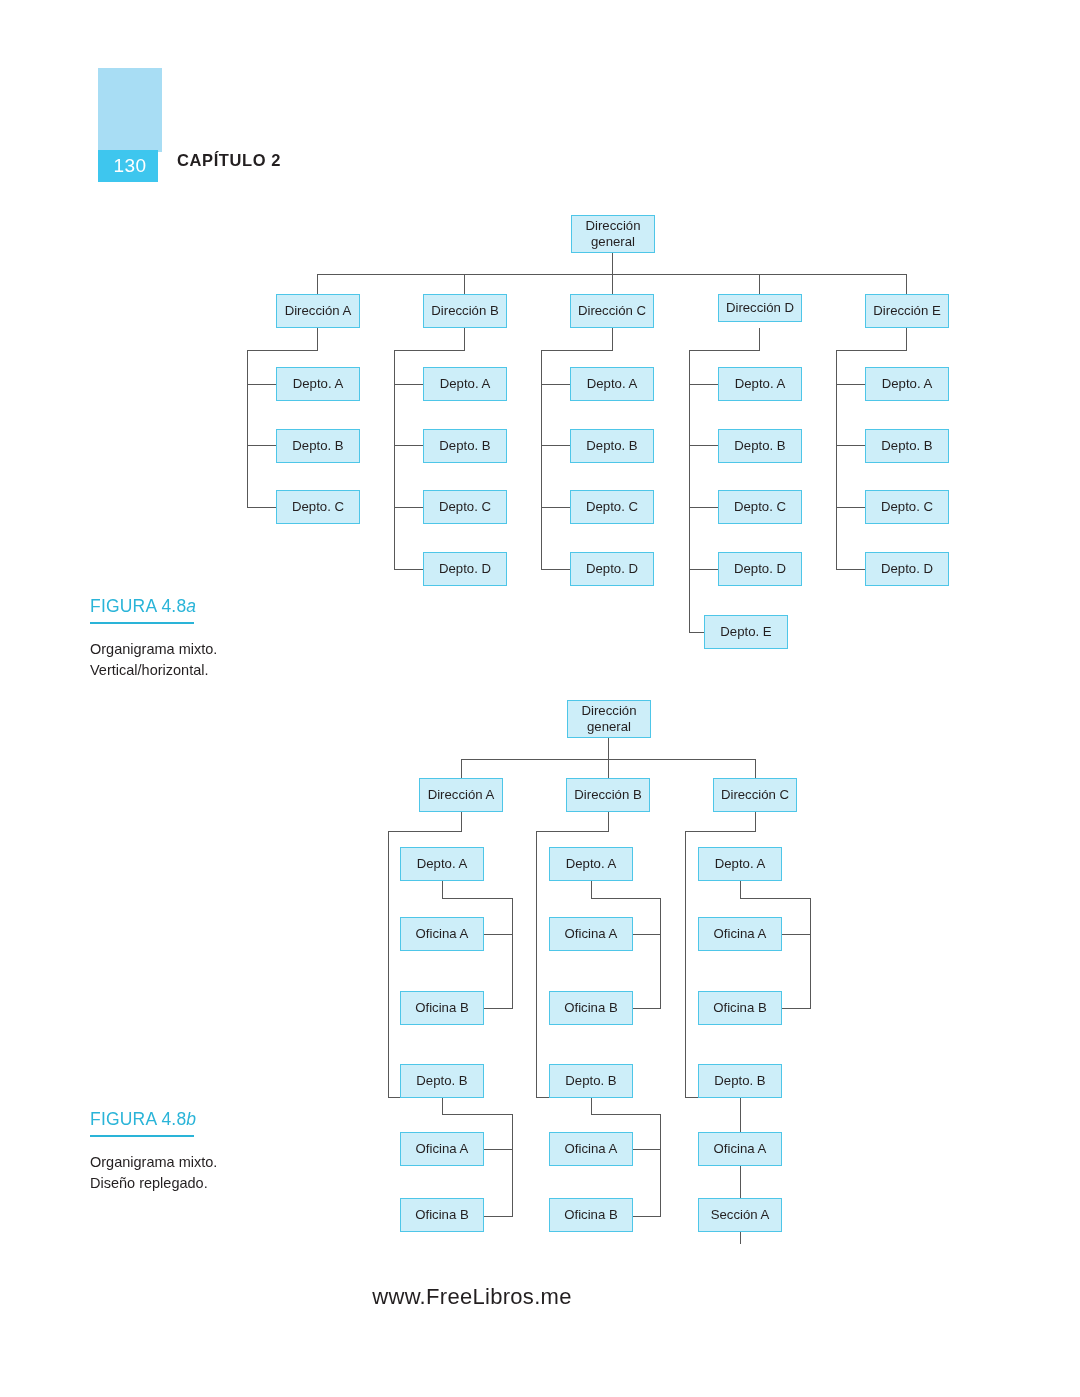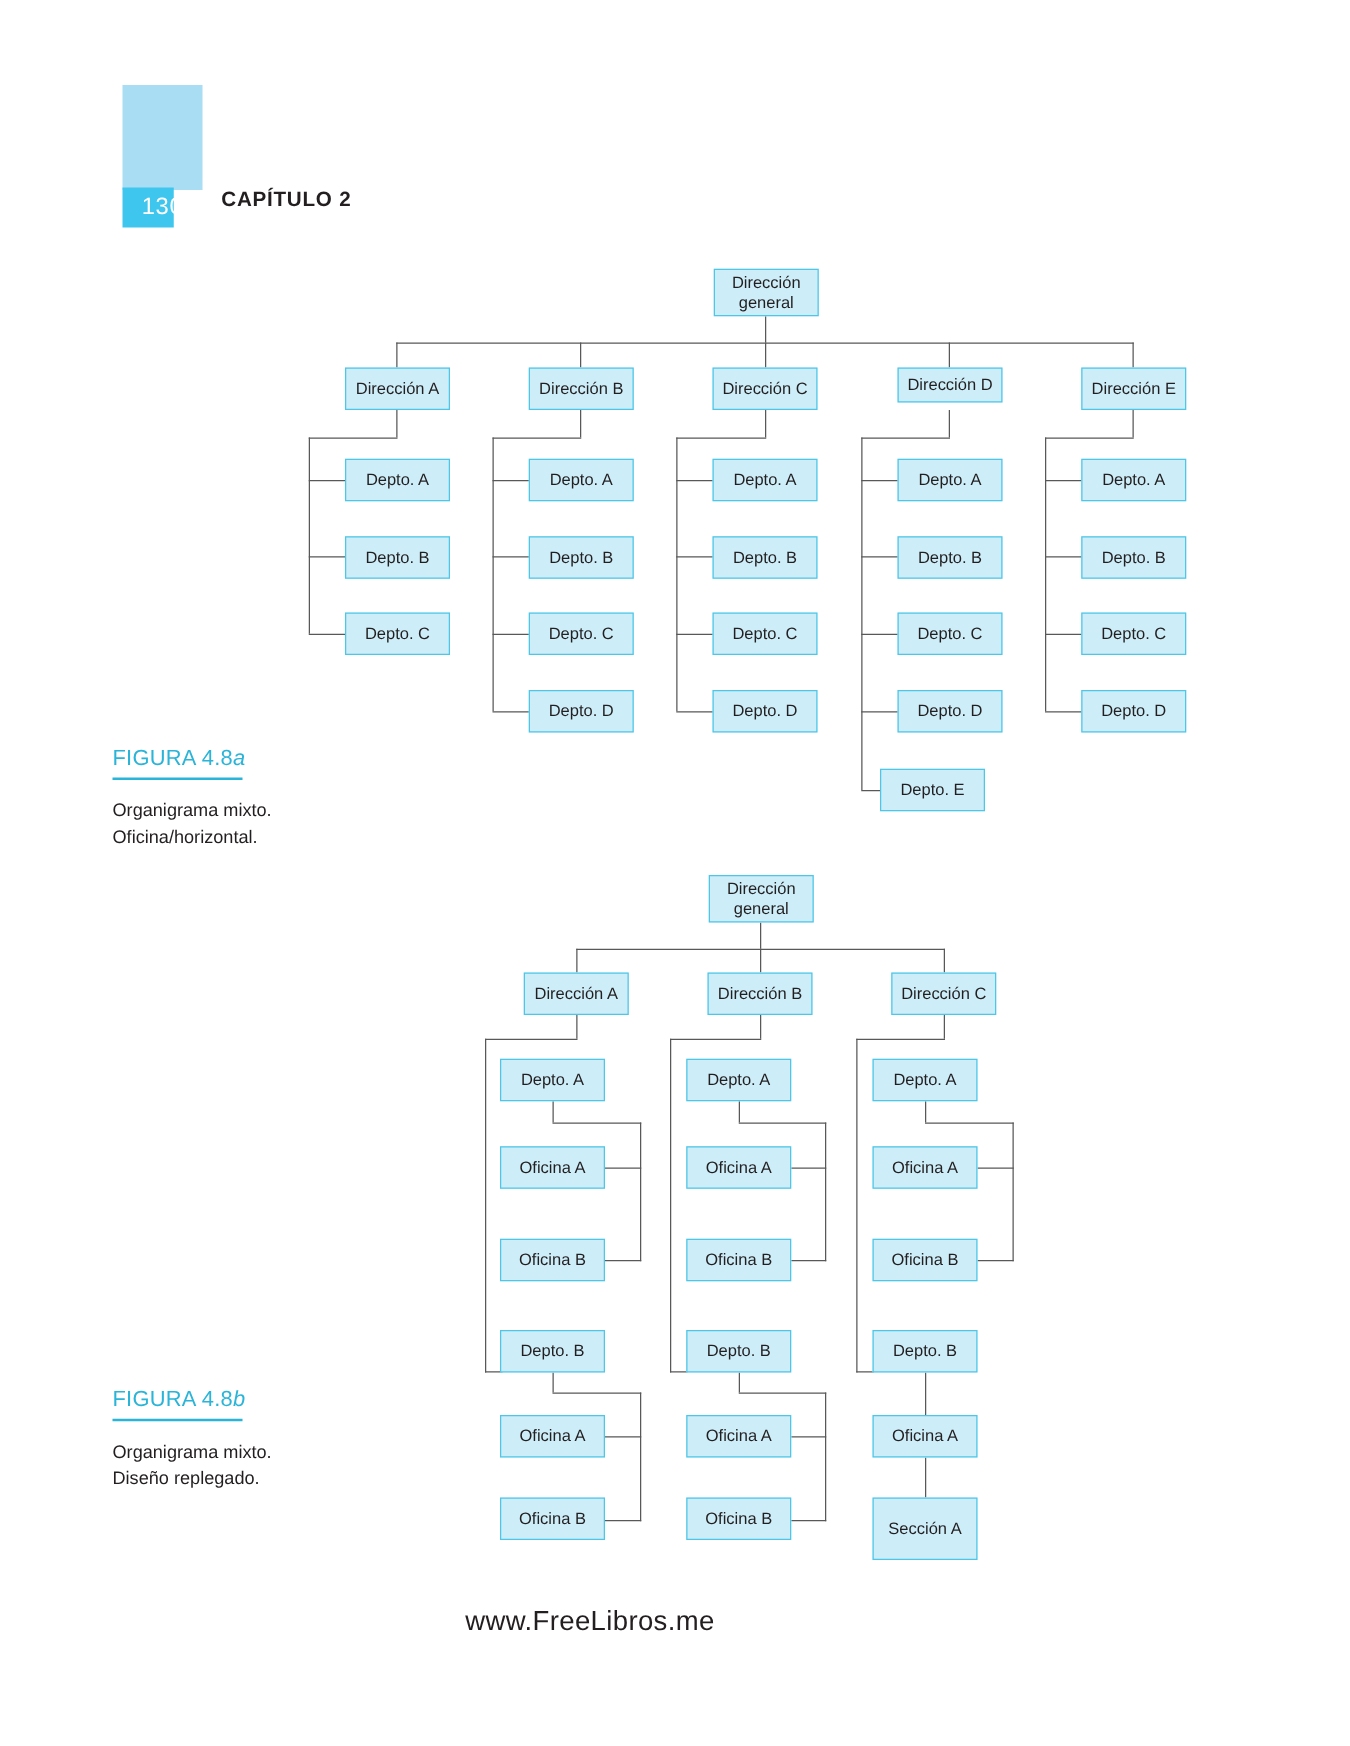--- a/index.html
+++ b/index.html
@@ -5,21 +5,21 @@
   html,body{margin:0;padding:0;}
   body{
     width:1080px;height:1397px;background:#ffffff;
     font-family:"Liberation Sans", sans-serif;
     color:#231f20; position:relative; overflow:hidden;
   }
   .page{position:absolute;left:0;top:0;width:1080px;height:1397px;}
 
   
   .hdr-tab{position:absolute;left:98px;top:68px;width:64px;height:84px;background:#a8ddf4;}
-  .hdr-num{position:absolute;left:98px;top:150px;width:41px;height:32px;background:#3ec6ee;}
+  .hdr-num{position:absolute;left:98px;top:150px;width:60px;height:32px;background:#3ec6ee;}
   .hdr-num span{
     display:block;width:64px;height:32px;line-height:32px;text-align:center;
     color:#ffffff;font-size:19px;letter-spacing:.5px;
   }
   .hdr-title{
     position:absolute;left:177px;top:151px;
     font-size:16.5px;font-weight:bold;letter-spacing:.6px;color:#231f20;
   }
 
   
@@ -148,21 +148,21 @@
     <div class="node" style="left:865px;top:552px;width:84px;height:34px;">Depto. D</div>
   </div>
 
   <div class="figcap" style="left:90px;top:596px;">
     <div class="fignum">
       <span>FIGURA 4.8</span><i>a</i>
     </div>
     <div class="rule"></div>
     <div class="captext">
       <div>Organigrama mixto.</div>
-      <div>Oficina/horizontal.</div>
+      <div>Vertical/horizontal.</div>
     </div>
   </div>
 
   <div class="diagram">
 
     <div class="node two-line" style="left:567px;top:700px;width:84px;height:38px;flex-direction:column;">
       <span>Dirección</span>
       <span>general</span>
     </div>
     <div class="ln v" style="left:608px;top:738px;height:21px;"></div>
@@ -235,21 +235,21 @@
     <div class="ln h" style="left:782px;top:934px;width:29px;"></div>
     <div class="ln h" style="left:782px;top:1008px;width:29px;"></div>
     <div class="node" style="left:698px;top:917px;width:84px;height:34px;">Oficina A</div>
     <div class="node" style="left:698px;top:991px;width:84px;height:34px;">Oficina B</div>
 
     <div class="node" style="left:698px;top:1064px;width:84px;height:34px;">Depto. B</div>
 
     <div class="ln v" style="left:740px;top:1098px;height:34px;"></div>
     <div class="node" style="left:698px;top:1132px;width:84px;height:34px;">Oficina A</div>
     <div class="ln v" style="left:740px;top:1166px;height:32px;"></div>
-    <div class="node" style="left:698px;top:1198px;width:84px;height:50px;">Sección A</div>
+    <div class="node" style="left:698px;top:1198px;width:84px;height:34px;">Sección A</div>
     <div class="ln v" style="left:740px;top:1232px;height:12px;"></div>
   </div>
 
   <div class="figcap" style="left:90px;top:1109px;">
     <div class="fignum">
       <span>FIGURA 4.8</span><i>b</i>
     </div>
     <div class="rule"></div>
     <div class="captext">
       <div>Organigrama mixto.</div>

